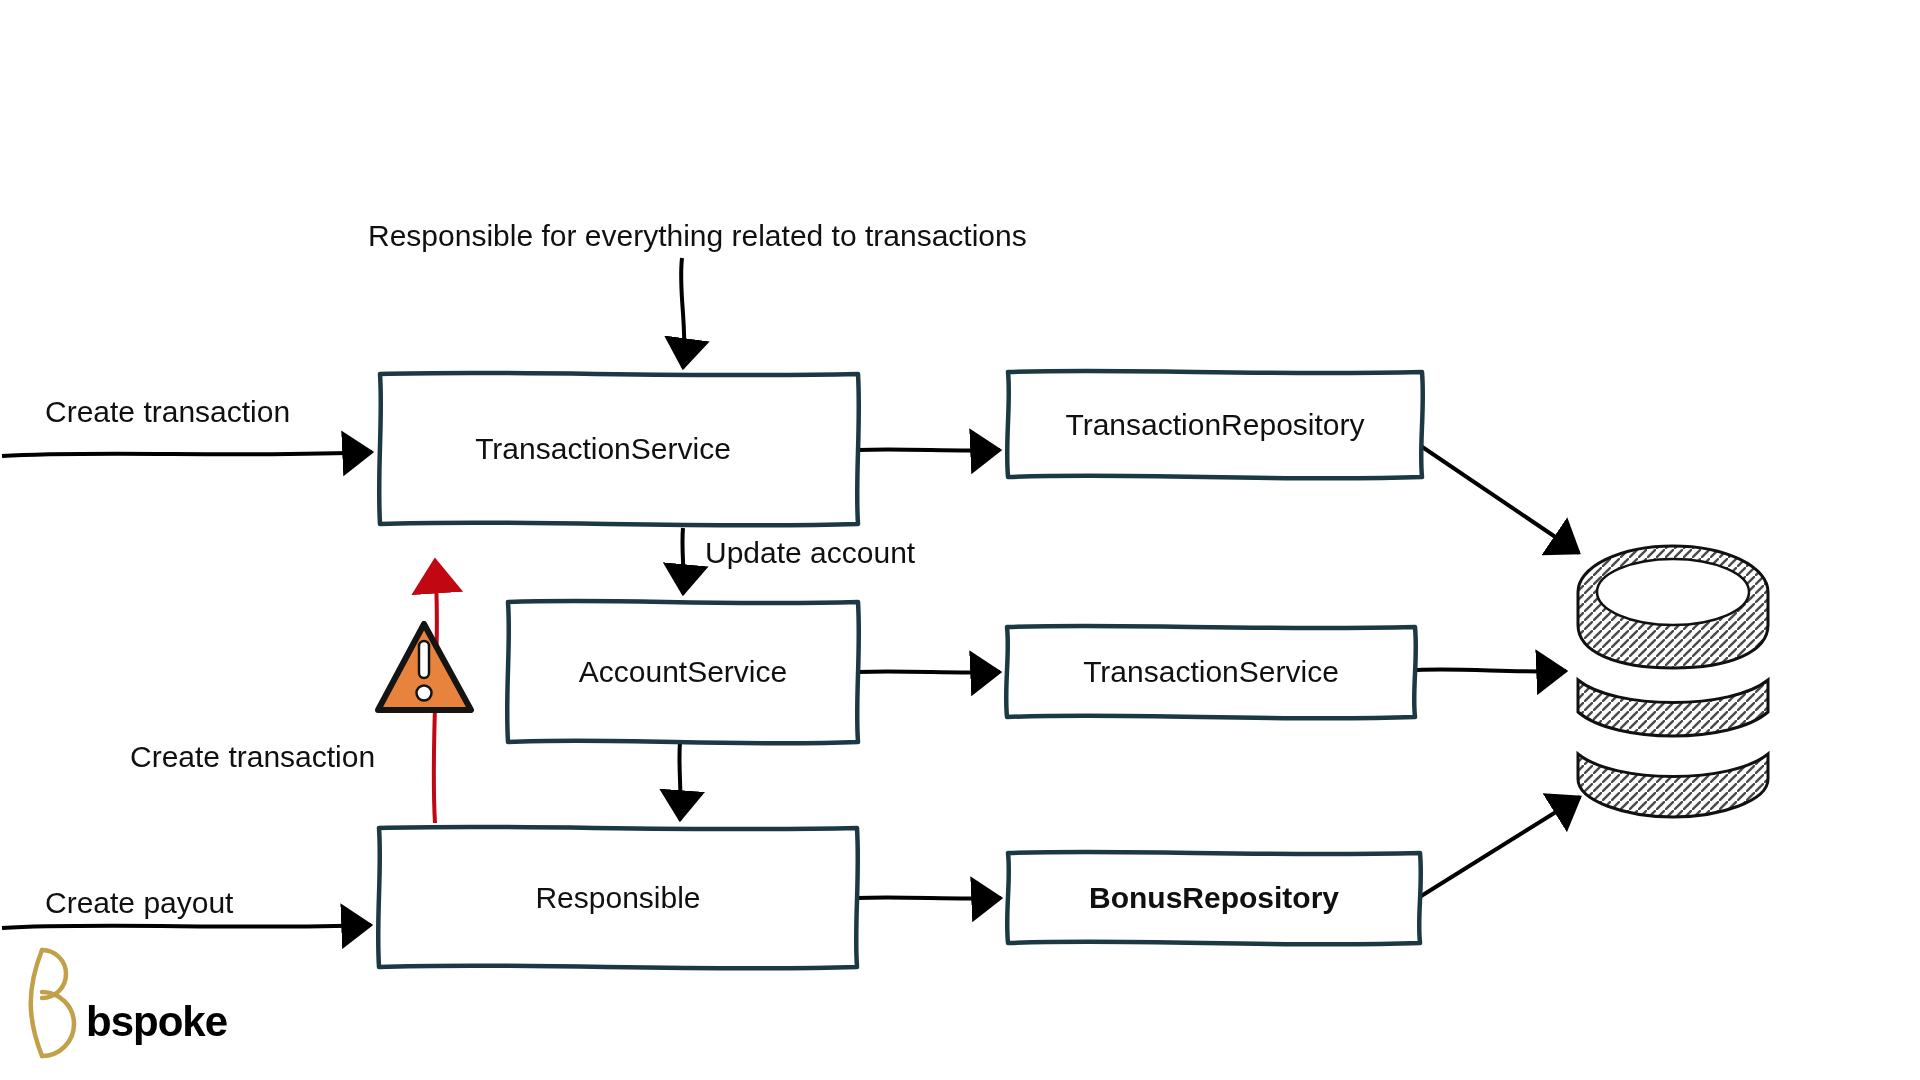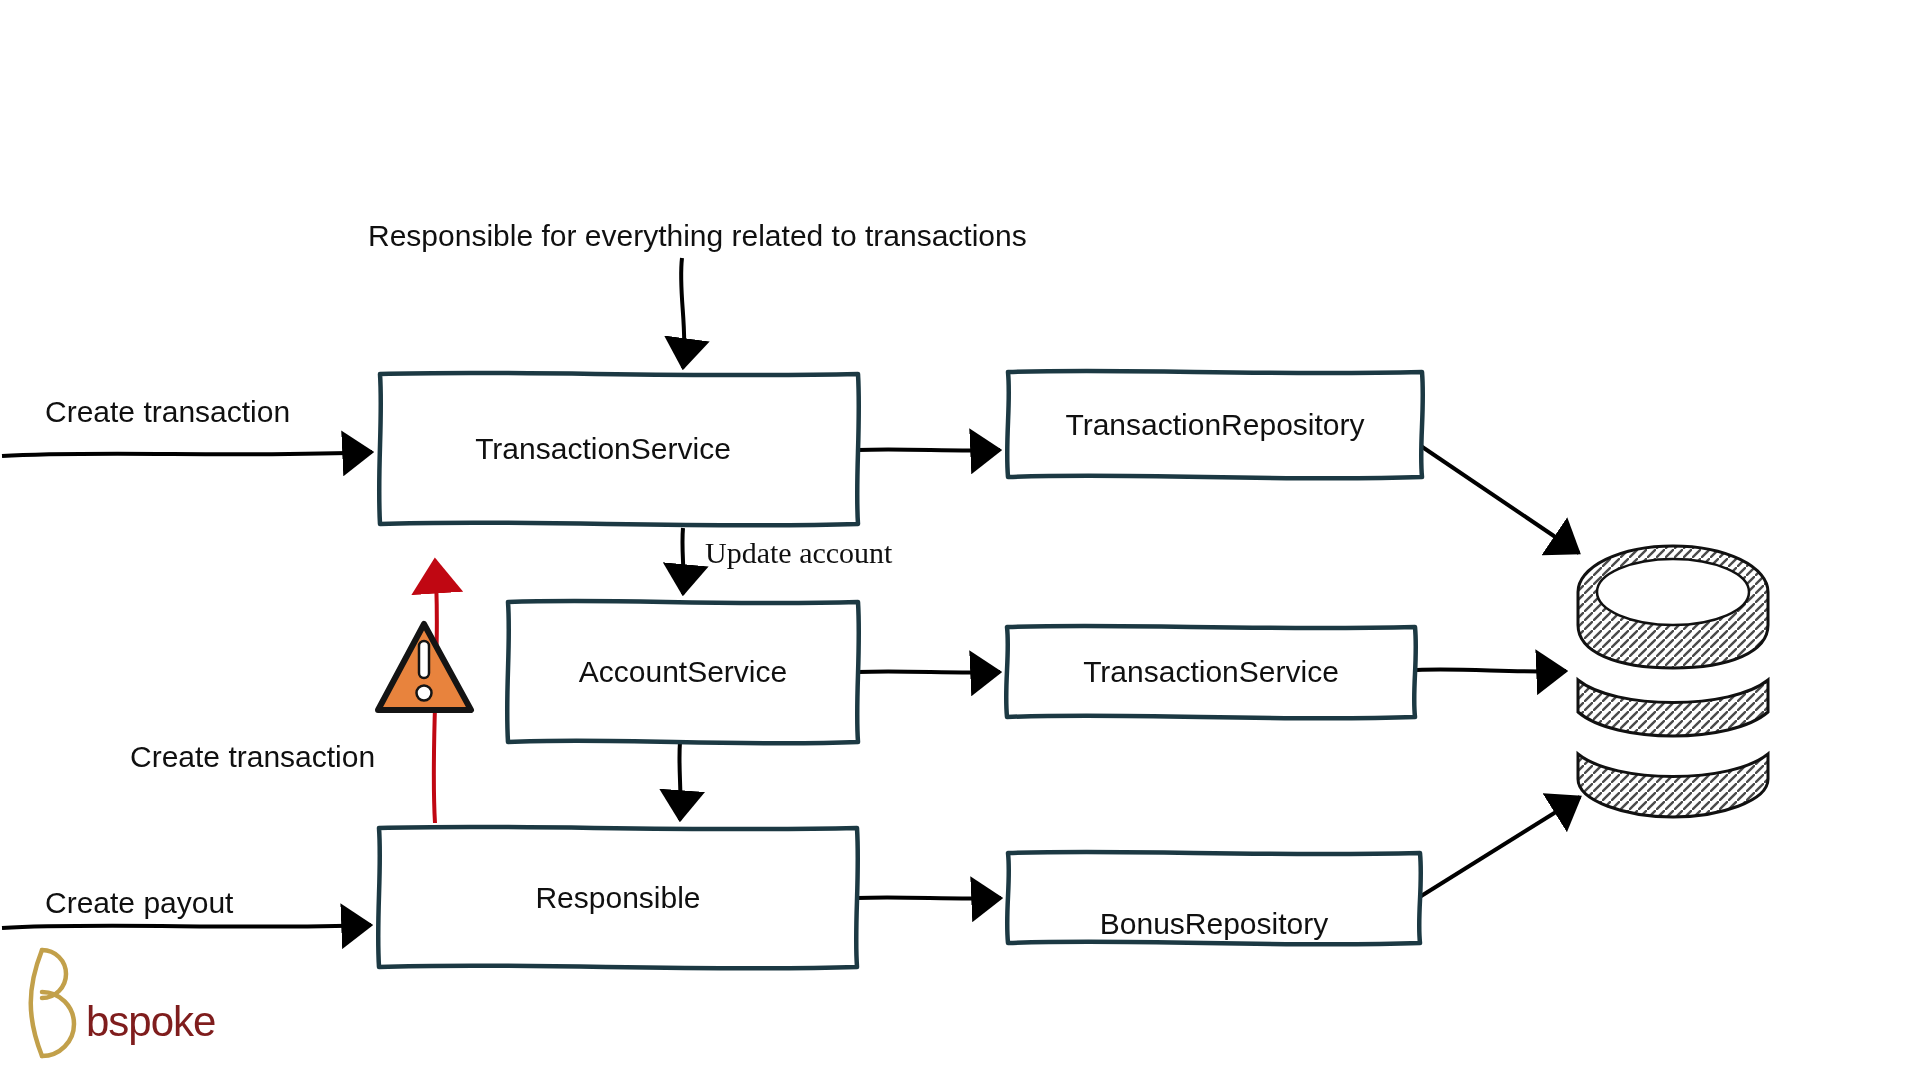--- a/index.html
+++ b/index.html
@@ -6,22 +6,22 @@
   #canvas{
     position:relative;width:1920px;height:1080px;background:#ffffff;overflow:hidden;
     font-family:"Liberation Sans","DejaVu Sans",sans-serif;color:#101010;
   }
   #diagram-svg{position:absolute;left:0;top:0;width:1920px;height:1080px;}
   .label{position:absolute;white-space:nowrap;font-size:30px;line-height:32px;color:#101010;}
   .node-label{
     position:absolute;display:flex;align-items:center;justify-content:center;
     font-size:30px;color:#101010;pointer-events:none;
   }
-  .logo-word{position:absolute;left:86px;top:998px;font-size:42px;font-weight:400;
-    letter-spacing:-1px;color:#7f1d1d;}
+  .logo-word{position:absolute;left:86px;top:998px;font-size:42px;font-weight:700;
+    letter-spacing:-1px;color:#000000;}
 </style>
 </head>
 <body>
 
 <div id="canvas">
 
   <svg id="diagram-svg" viewBox="0 0 1920 1080" xmlns="http://www.w3.org/2000/svg">
     <defs>
       <marker id="headBlack" viewBox="0 0 10 10" refX="9.3" refY="5" orient="auto" markerUnits="userSpaceOnUse" markerWidth="32" markerHeight="46" preserveAspectRatio="none">
         <path d="M0,0 L10,5 L0,10 Z" fill="#000000"></path>
@@ -76,32 +76,32 @@
       <path d="M42,950 A24,24 0 0 1 42,998"></path>
       <path d="M42,992 A32,32 0 0 1 42,1056"></path>
       <path d="M42,950 C27,988 27,1018 42,1056"></path>
     </g>
   </svg>
 
   <div class="label" style="left:356px;top:220px;margin-left:12px;">Responsible for everything related to transactions</div>
 
   <div class="label" style="left:45px;top:396px;">Create transaction</div>
 
-  <div class="label" style="left:705px;top:537px;font-family:Liberation Serif, serif;">Update account</div>
+  <div class="label" style="left:705px;top:537px;">Update account</div>
 
   <div class="label" style="left:130px;top:741px;">Create transaction</div>
 
   <div class="label" style="left:45px;top:887px;">Create payout</div>
 
   <div class="node-label" style="left:364px;top:374px;width:478px;height:150px;">TransactionService</div>
 
   <div class="node-label" style="left:508px;top:602px;width:350px;height:140px;">AccountService</div>
 
   <div class="node-label" style="left:1008px;top:372px;width:414px;height:105px;">TransactionRepository</div>
 
   <div class="node-label" style="left:1007px;top:627px;width:408px;height:90px;">TransactionService</div>
 
   <div class="node-label" style="left:379px;top:828px;width:478px;height:139px;">Responsible</div>
 
-  <div class="node-label" style="left:1008px;top:879px;width:412px;height:90px;">BonusRepository</div>
+  <div class="node-label" style="left:1008px;top:853px;width:412px;height:90px;font-weight:bold;">BonusRepository</div>
 
   <div class="logo-word">bspoke</div>
 </div>
 
 </body></html>

